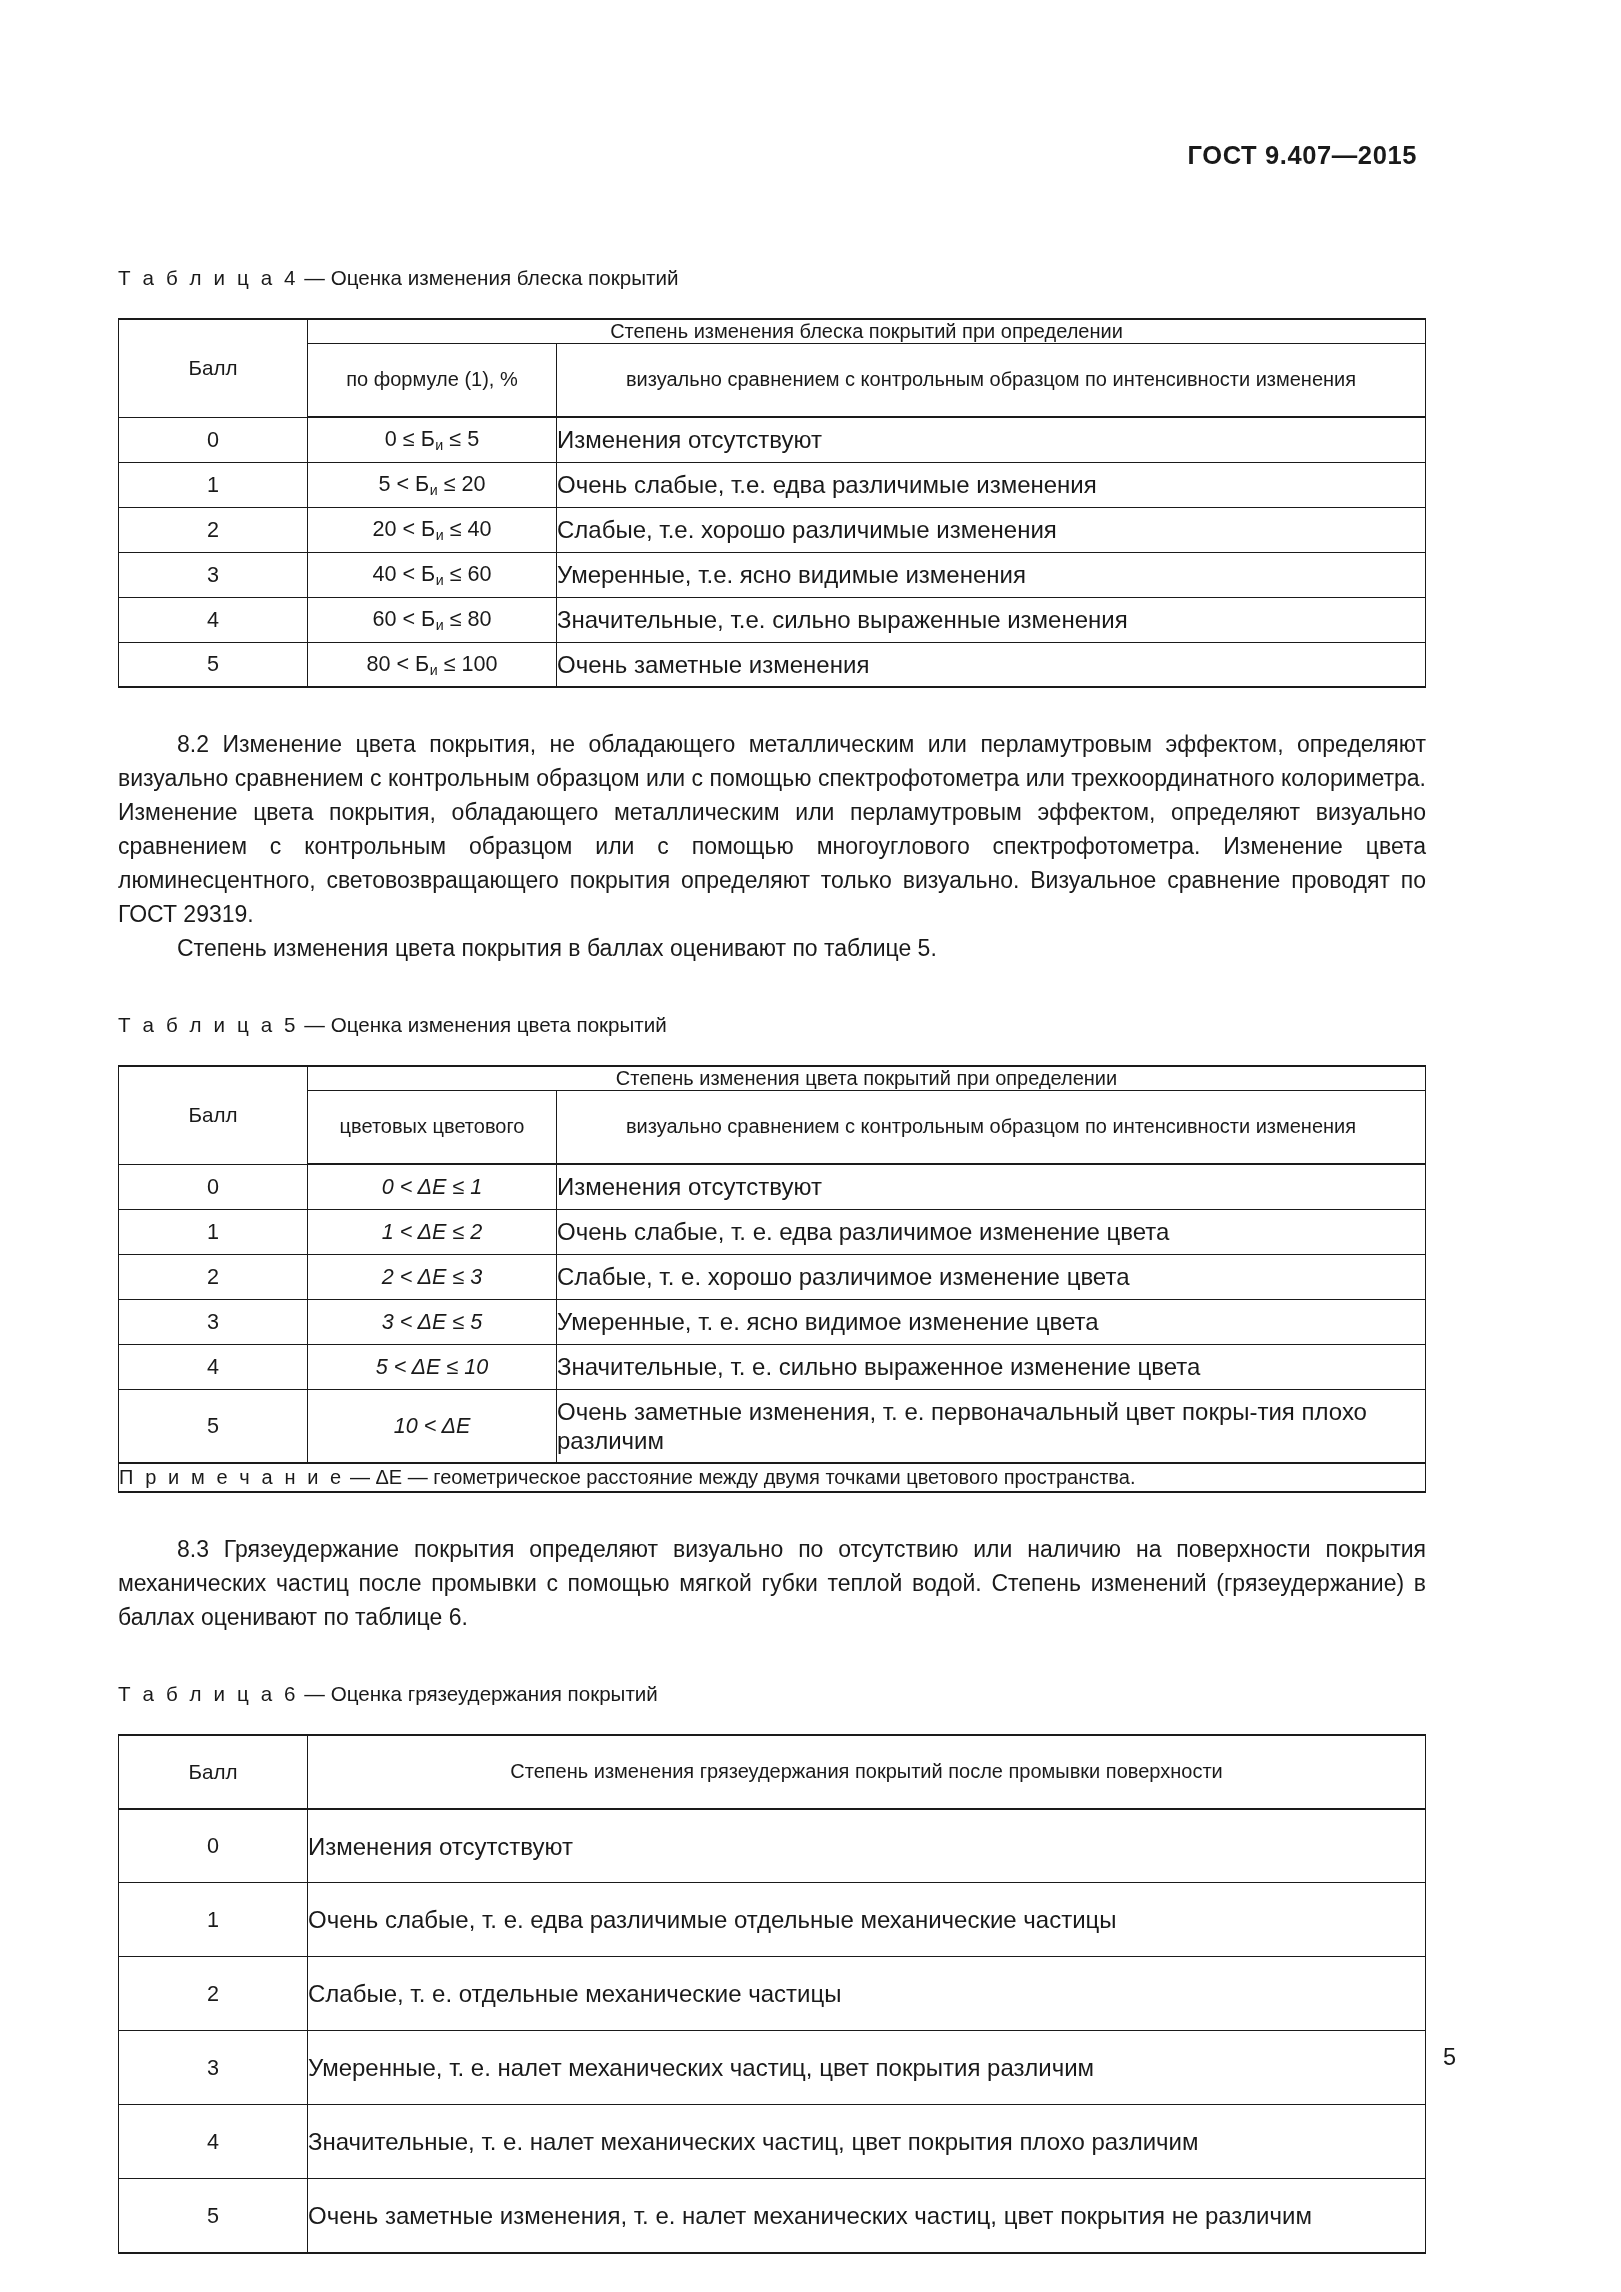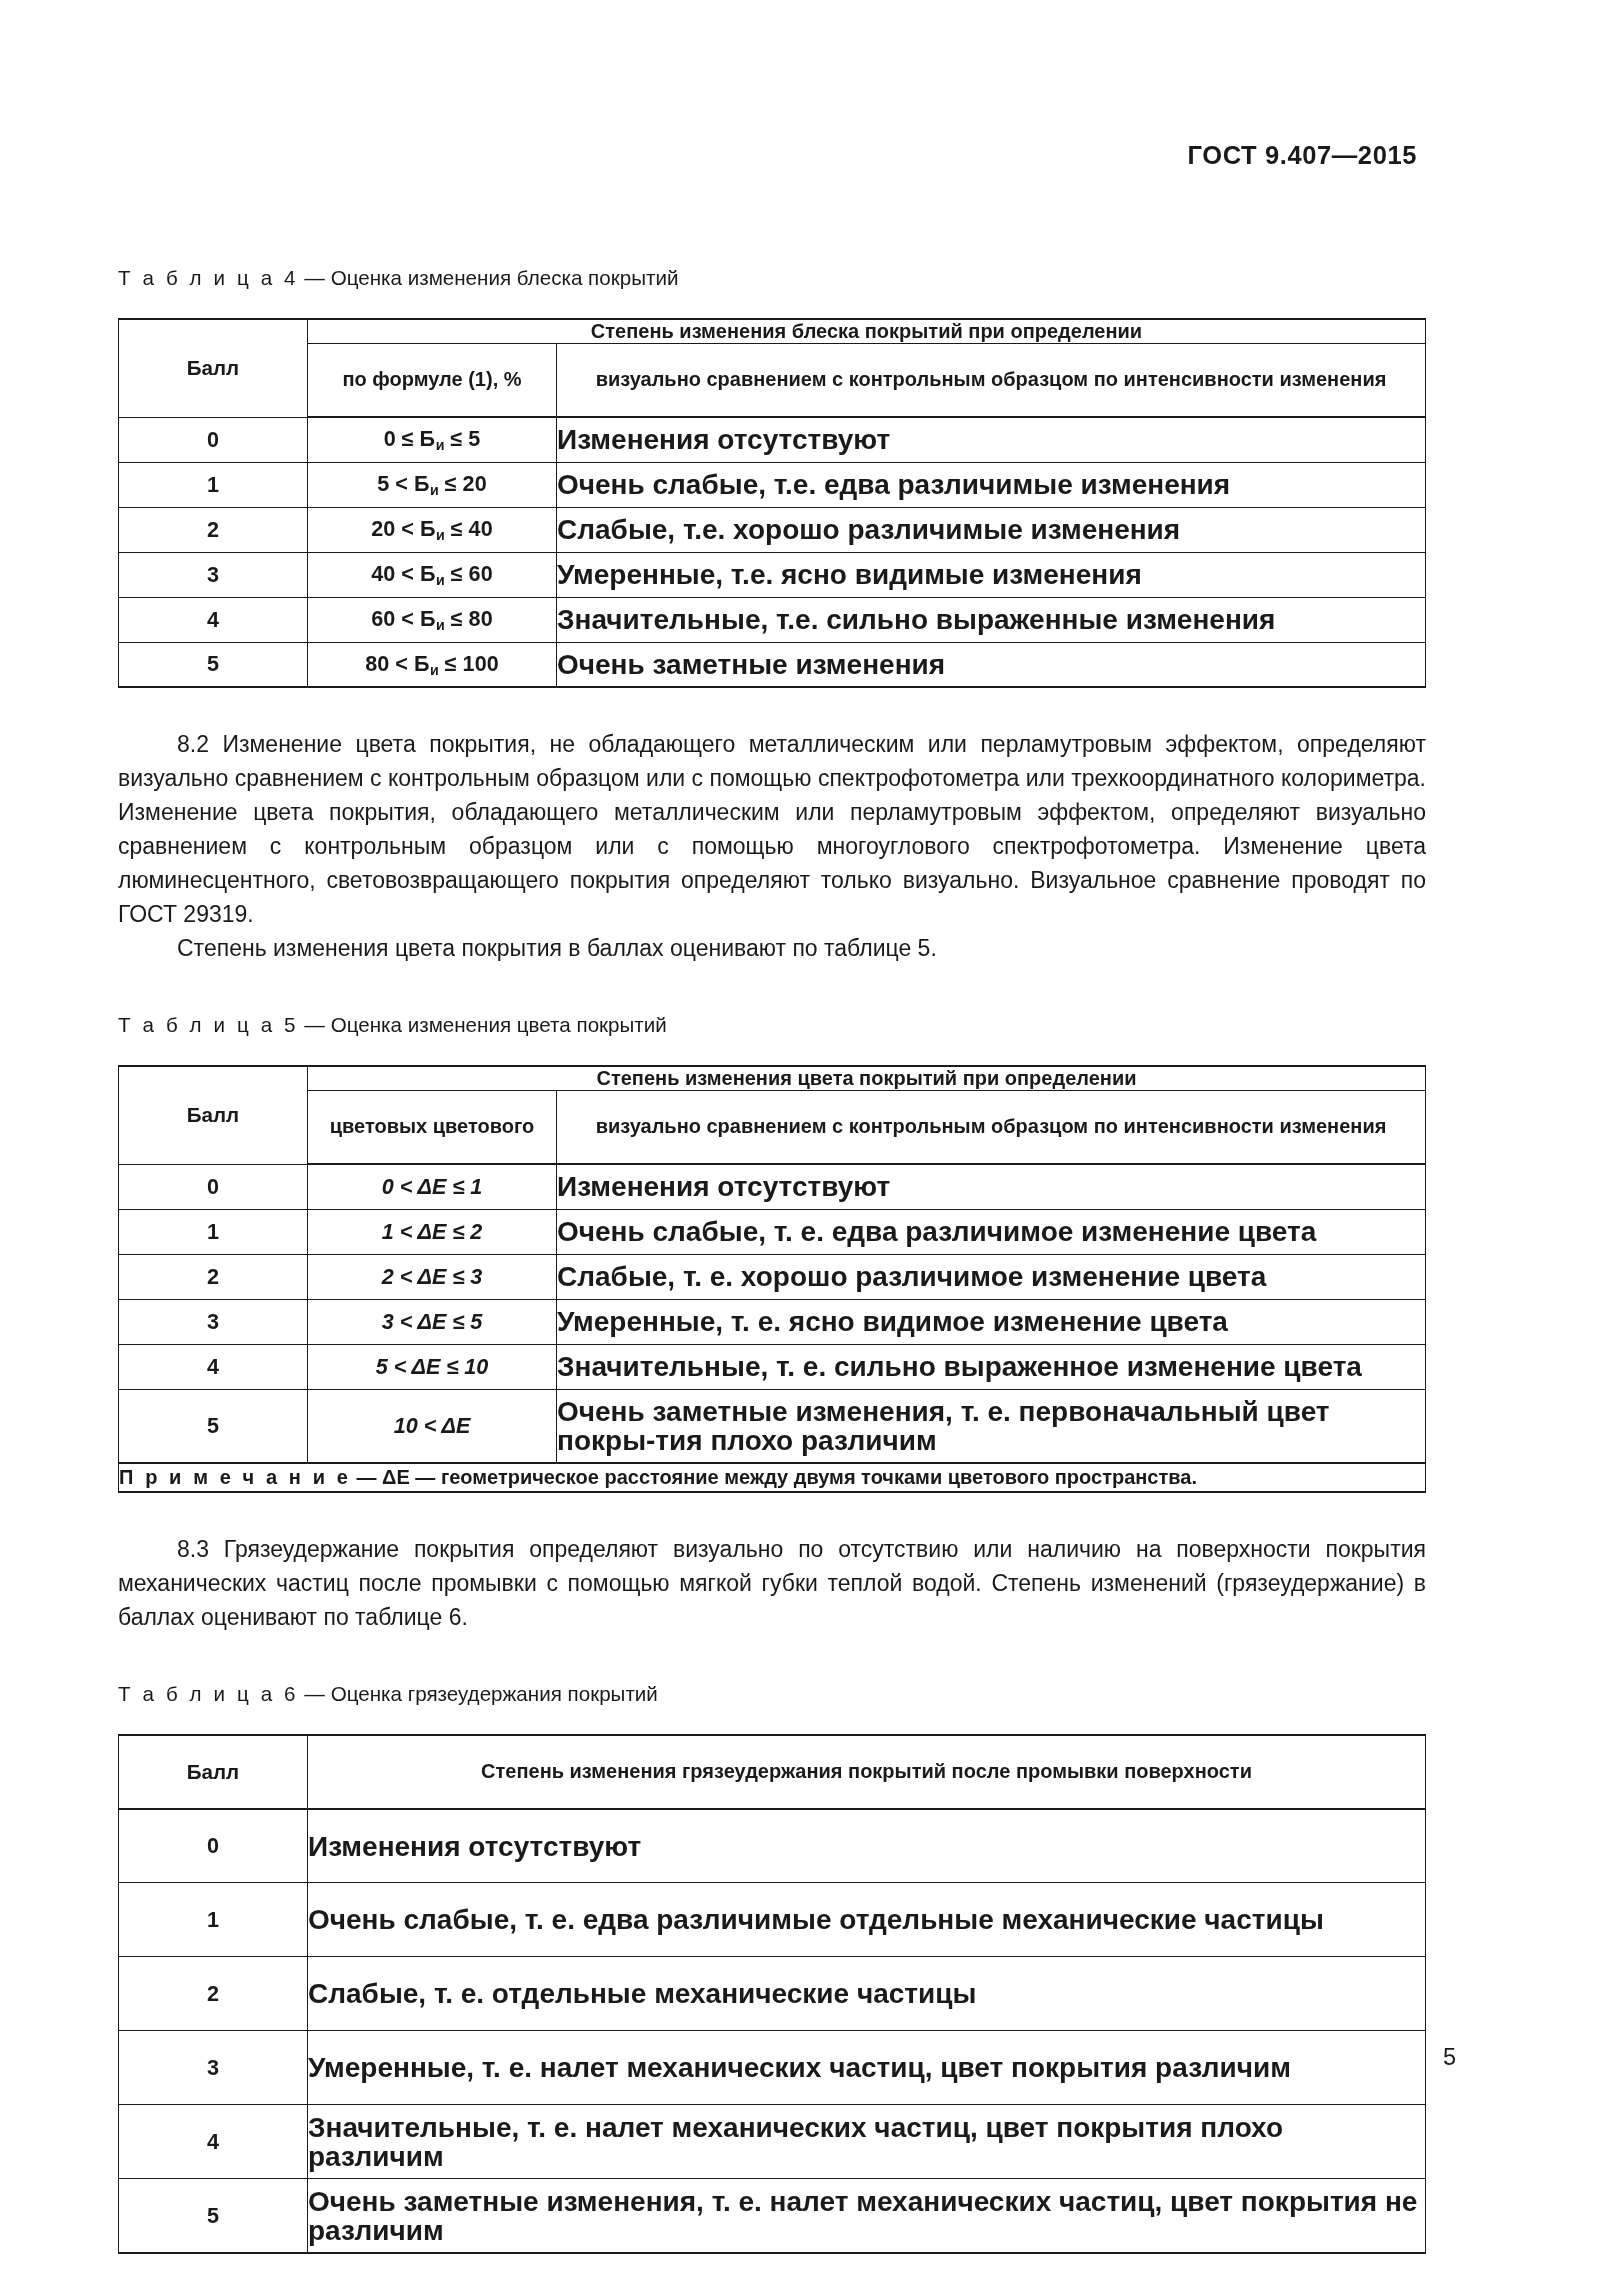--- a/index.html
+++ b/index.html
@@ -66,39 +66,39 @@
   
   table.gost {
     border-collapse: collapse;
     width: 1308px;
     table-layout: fixed;
     font-size: 20.6px;
   }
   table.gost td, table.gost th {
     border: 1.4px solid #1a1a1a;
     padding: 0;
-    font-weight: bold;
+    font-weight: normal;
     vertical-align: middle;
   }
   table.gost .outer-top    { border-top-width: 2.9px; }
   table.gost .outer-bottom { border-bottom-width: 2.9px; }
   table.gost .hdr-bottom   { border-bottom-width: 2.9px; }
 
   .cell-score {
     text-align: center;
     font-size: 21.6px;
   }
   .cell-range {
     text-align: center;
     font-size: 21.6px;
   }
   .cell-desc {
     text-align: left;
     padding: 8.8px 9.8px 8.8px 13.7px;
-    font-size: 28px;
+    font-size: 24px;
     line-height: 29px;
   }
   .hdr-span {
     text-align: center;
     font-size: 20px;
     padding: 10.8px 5.9px;
   }
   .hdr-sub {
     text-align: center;
     font-size: 20px;

